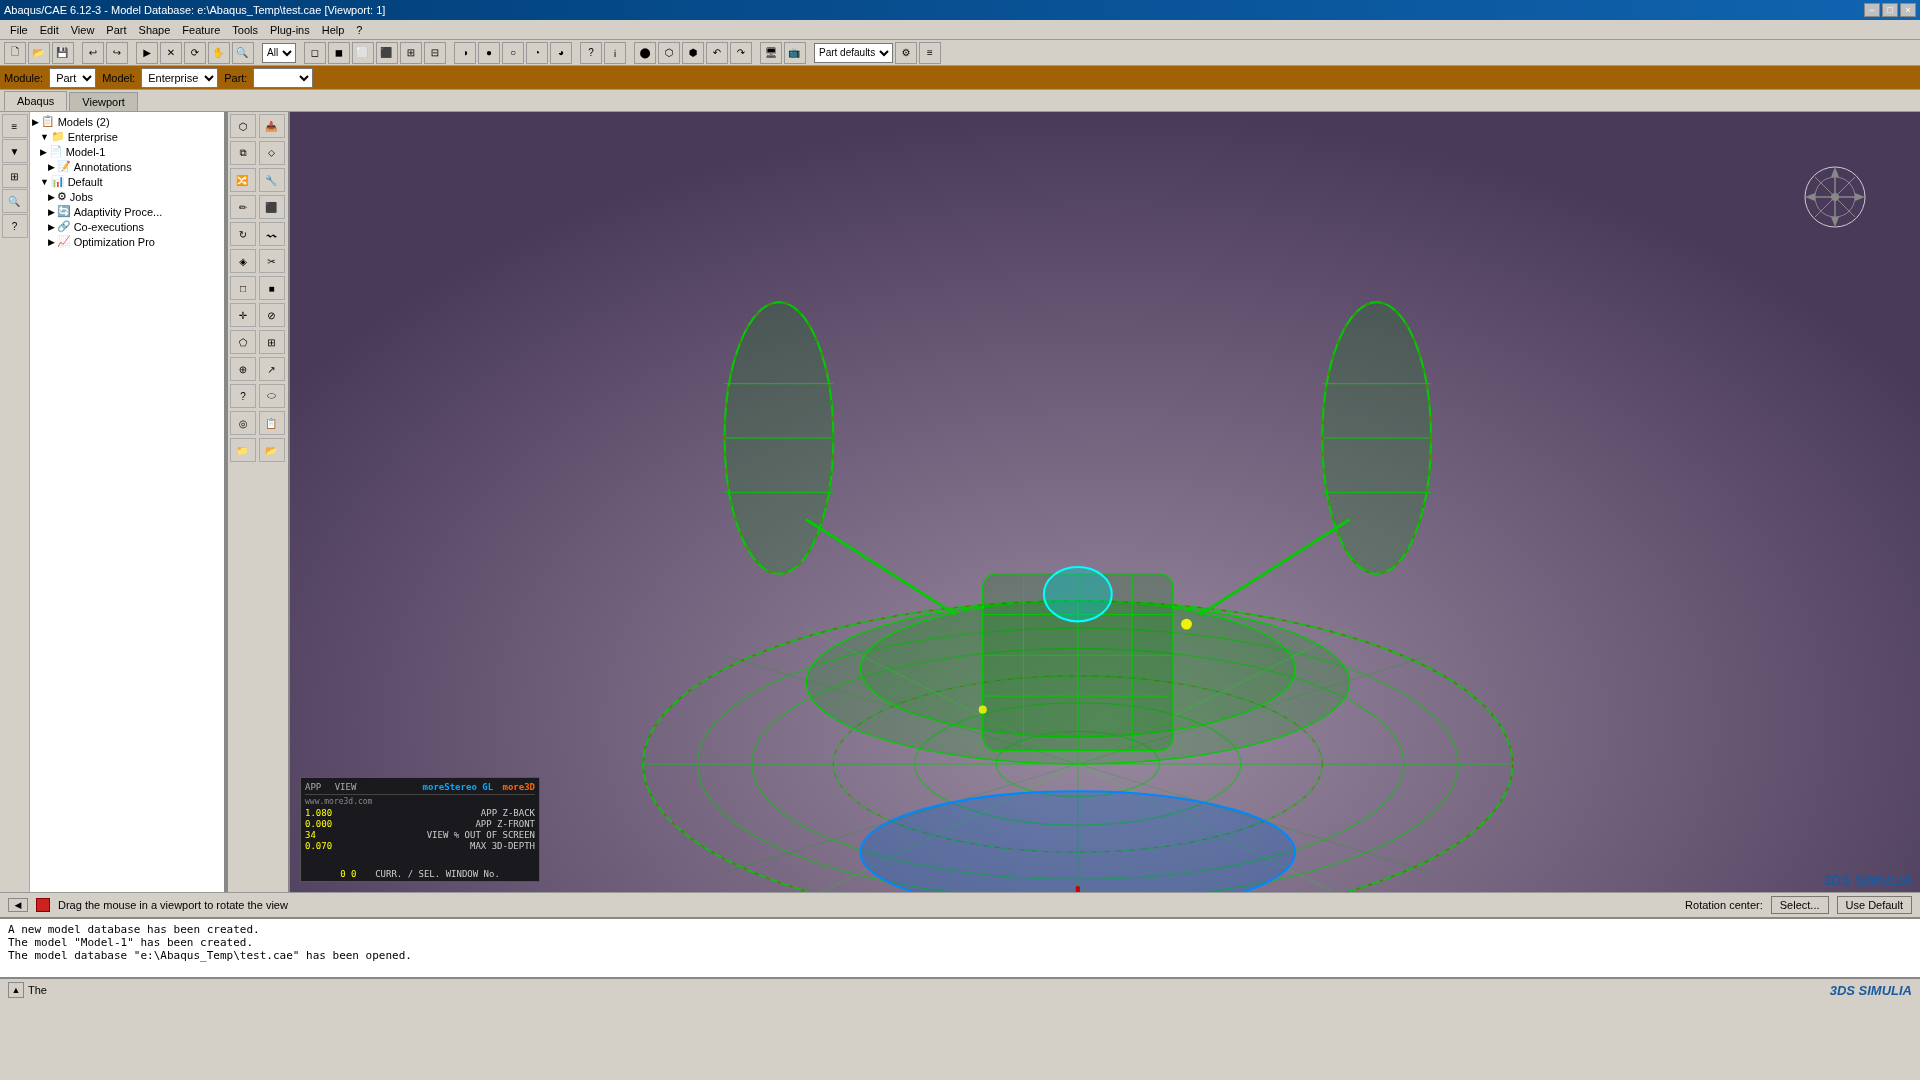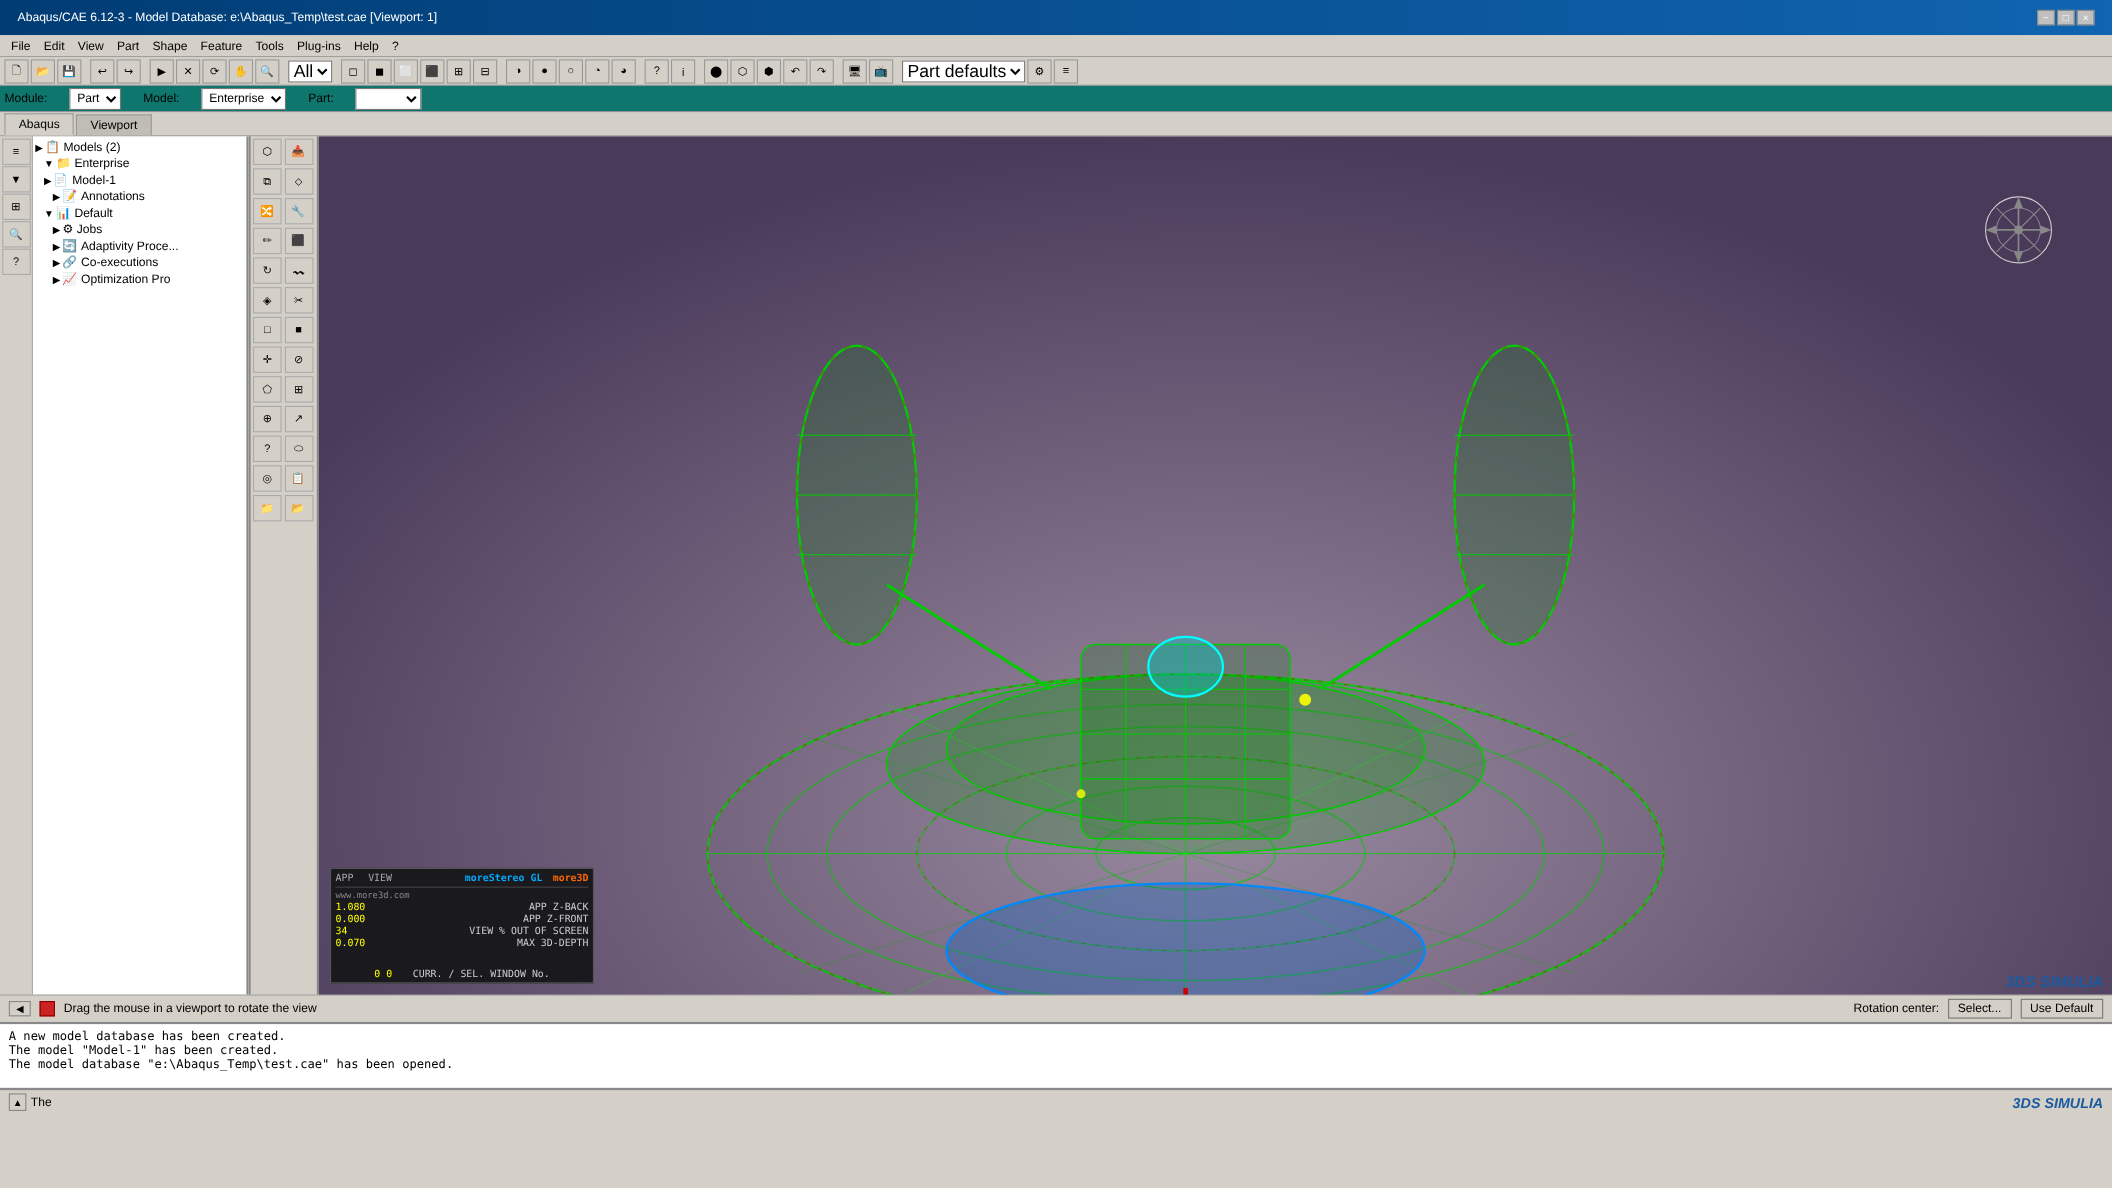--- a/index.html
+++ b/index.html
@@ -1,25 +1,25 @@
 <!DOCTYPE html>
 <html><head>
   <meta charset="utf-8">
   <style>
     * { margin: 0; padding: 0; box-sizing: border-box; }
     body { width: 1920px; height: 1080px; overflow: hidden; font-family: Arial, sans-serif; font-size: 11px; background: #d4d0c8; }
 
     
     #title-bar {
-      height: 32px;
+      height: 20px;
       background: linear-gradient(to right, #003c74, #1064b0);
       display: flex;
       align-items: center;
       justify-content: space-between;
-      padding: 0 16px;
+      padding: 0 4px;
       color: white;
       font-size: 11px;
     }
     #title-bar-buttons { display: flex; gap: 2px; }
     .title-btn {
       width: 16px; height: 14px;
       background: #c0c0c0;
       border: 1px solid #888;
       font-size: 9px;
       display: flex; align-items: center; justify-content: center;
@@ -55,34 +55,34 @@
       width: 22px; height: 22px;
       background: #d4d0c8;
       border: 1px solid #999;
       display: flex; align-items: center; justify-content: center;
       cursor: pointer;
       font-size: 10px;
     }
     .tb-sep { width: 4px; }
     .tb-select {
       height: 20px;
-      font-size: 16px;
+      font-size: 10px;
       background: white;
       border: 1px solid #777;
     }
 
     
     #module-bar {
       height: 24px;
-      background: #0f766e;
+      background: #a16207;
       display: flex;
       align-items: center;
       padding: 2px 4px;
       border-bottom: 1px solid #999;
-      gap: 20px;
+      gap: 6px;
       font-size: 11px;
     }
     .module-select {
       height: 20px;
       font-size: 11px;
       background: white;
       border: 1px solid #777;
       padding: 0 2px;
     }
     .module-label { font-size: 11px; }

